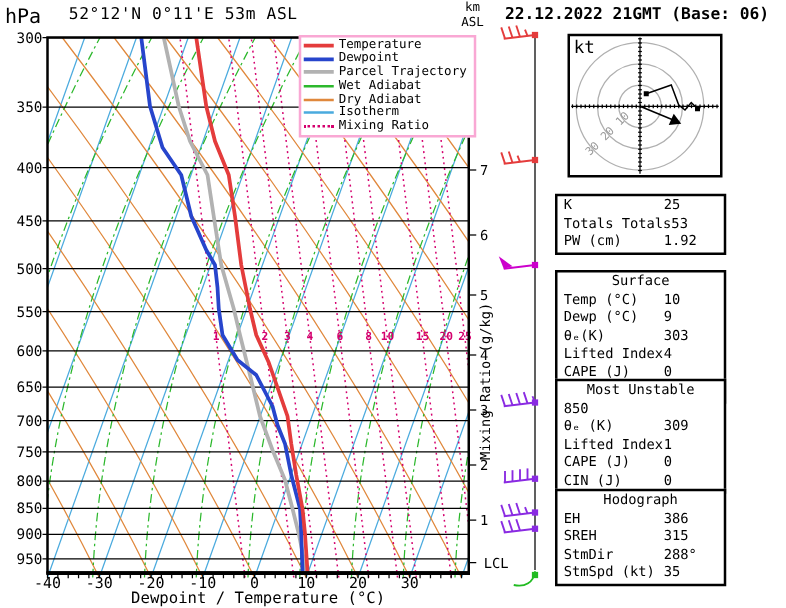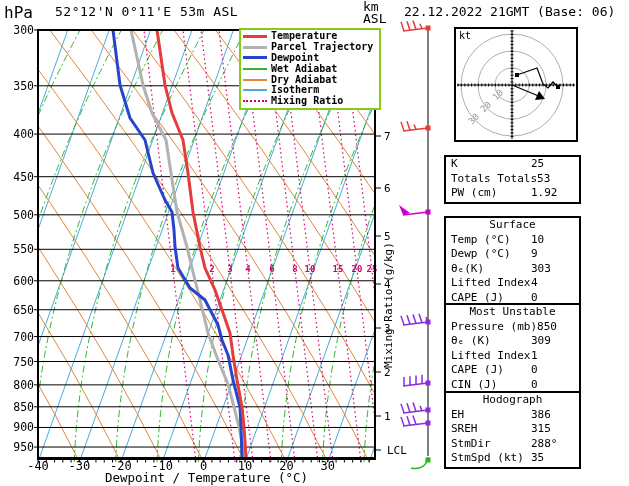--- a/index.html
+++ b/index.html
@@ -2,29 +2,29 @@
 <html><head>
 <meta charset="utf-8">
 <style>
   html,body{margin:0;padding:0;background:#fff;}
   #stage{position:relative;width:629px;height:486px;overflow:hidden;background:#fff;
          font-family:"DejaVu Sans Mono","DejaVu Sans",monospace;color:#000;}
   #skewt{position:absolute;left:0;top:0;}
   .ov{position:absolute;white-space:nowrap;}
   #hpa{left:4px;top:3px;font-size:16px;}
   #title{left:55px;top:4px;font-size:13px;font-weight:normal;letter-spacing:.5px;}
-  #date{left:404px;top:4px;font-size:13px;font-weight:normal;}
-  #kmasl{left:363px;top:1px;font-size:13px;line-height:12px;width:30px;}
+  #date{left:404px;top:4px;font-size:13px;font-weight:bold;}
+  #kmasl{left:363px;top:1px;font-size:10px;line-height:12px;text-align:center;width:30px;}
   #xlabel{left:38px;top:470px;width:337px;text-align:center;font-size:12.5px;}
   #mixlabel{left:382px;top:218px;height:150px;font-size:11px;
             writing-mode:vertical-rl;transform:rotate(180deg);}
-  #ktlab{left:459px;top:30px;font-size:10px;}
+  #ktlab{left:459px;top:30px;font-size:14px;}
   #footer{left:442px;top:469px;font-size:12.5px;font-weight:bold;}
-  #legend{position:absolute;left:239px;top:28px;width:136px;border:2px solid #84cc16;
-          background:#fff;padding:1px 0 1px 2px;font-weight:bold;}
+  #legend{position:absolute;left:239px;top:28px;width:136px;border:2px solid #f9a8d4;
+          background:#fff;padding:1px 0 1px 2px;}
   .leg-row{display:flex;align-items:center;height:10.8px;}
   .leg-line{width:24px;margin-right:4px;flex:none;}
   .leg-text{font-size:10px;line-height:10px;}
   .tbox{position:absolute;left:444px;width:133px;border:2px solid #000;background:#fff;
         font-size:11px;}
   .trow{display:flex;height:14.6px;line-height:14.6px;padding:0 0 0 5px;}
   .trow .lab{flex:none;min-width:80px;}
   .trow .val{flex:1;text-align:left;}
   .thead{text-align:center;height:14.6px;line-height:14.6px;}
   #box-indices{top:155px;height:45px;}
@@ -367,26 +367,26 @@
   <div id="kmasl" class="ov">
     <div>km</div>
     <div>ASL</div>
   </div>
   <div id="legend">
       <div class="leg-row">
         <span class="leg-line" style="border-top: 3px solid rgb(228, 60, 60);"></span>
         <span class="leg-text">Temperature</span>
       </div>
       <div class="leg-row">
+        <span class="leg-line" style="border-top: 3px solid rgb(39, 69, 204);"></span>
+        <span class="leg-text">Dewpoint</span>
+      </div>
+      <div class="leg-row">
         <span class="leg-line" style="border-top: 3px solid rgb(178, 178, 178);"></span>
         <span class="leg-text">Parcel Trajectory</span>
-      </div>
-      <div class="leg-row">
-        <span class="leg-line" style="border-top: 3px solid rgb(39, 69, 204);"></span>
-        <span class="leg-text">Dewpoint</span>
       </div>
       <div class="leg-row">
         <span class="leg-line" style="border-top: 2px solid rgb(44, 184, 44);"></span>
         <span class="leg-text">Wet Adiabat</span>
       </div>
       <div class="leg-row">
         <span class="leg-line" style="border-top: 2px solid rgb(224, 136, 60);"></span>
         <span class="leg-text">Dry Adiabat</span>
       </div>
       <div class="leg-row">
@@ -439,21 +439,20 @@
         <span class="val">0</span>
       </div>
       <div class="trow">
         <span class="lab">CIN (J)</span>
         <span class="val">0</span>
       </div>
     </div>
   <div id="box-most_unstable" class="tbox">
       <div class="thead">Most Unstable</div>
       <div class="trow">
-        <span class="lab">Pressure (mb)</span>
         <span class="val">850</span>
       </div>
       <div class="trow">
         <span class="lab">θₑ (K)</span>
         <span class="val">309</span>
       </div>
       <div class="trow">
         <span class="lab">Lifted Index</span>
         <span class="val">1</span>
       </div>

